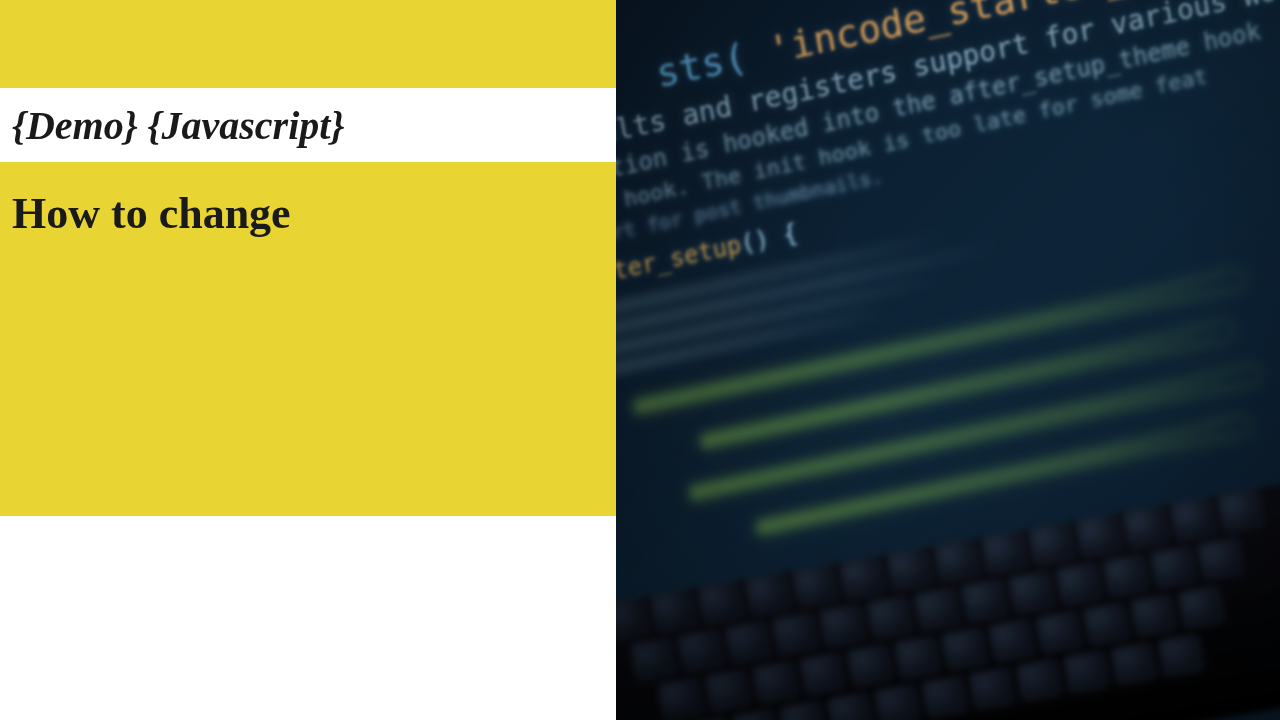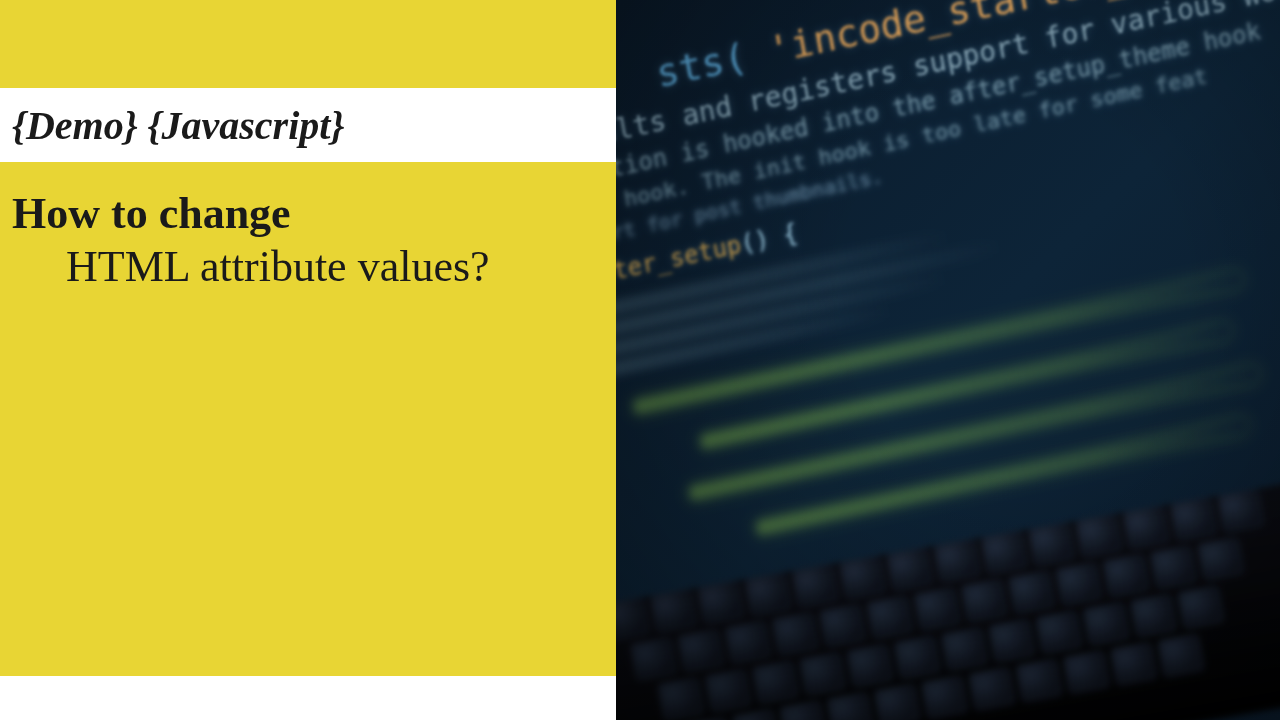--- a/index.html
+++ b/index.html
@@ -5,21 +5,21 @@
     * { margin: 0; padding: 0; box-sizing: border-box; }
     body {
       width: 1280px;
       height: 720px;
       overflow: hidden;
       display: flex;
       font-family: Georgia, 'Times New Roman', serif;
     }
     .left-panel {
       width: 616px;
-      height: 676px;
+      height: 516px;
       background: #e8d534;
       position: relative;
     }
     .header-band {
       position: absolute;
       top: 88px;
       left: 0;
       width: 640px;
       height: 74px;
       background: #ffffff;
@@ -151,21 +151,20 @@
   </style>
 </head>
 <body>
 
 <div class="left-panel">
   <div class="header-band">
     <span class="header-text">{Demo} {Javascript}</span>
   </div>
   <div class="title-block">
     <div class="title-line1">How to change</div>
-    <div class="title-line2">HTML attribute values?</div>
   </div>
 </div>
 
 <div class="right-panel">
   <div class="code-screen">
     <div class="code-line l1">
       <span>sts(</span><span class="str"> 'incode_starter_setup'</span>
     </div>
     <div class="code-line l2">faults and registers support for various WordPre</div>
     <div class="code-line l3">function is hooked into the after_setup_theme hook</div>

